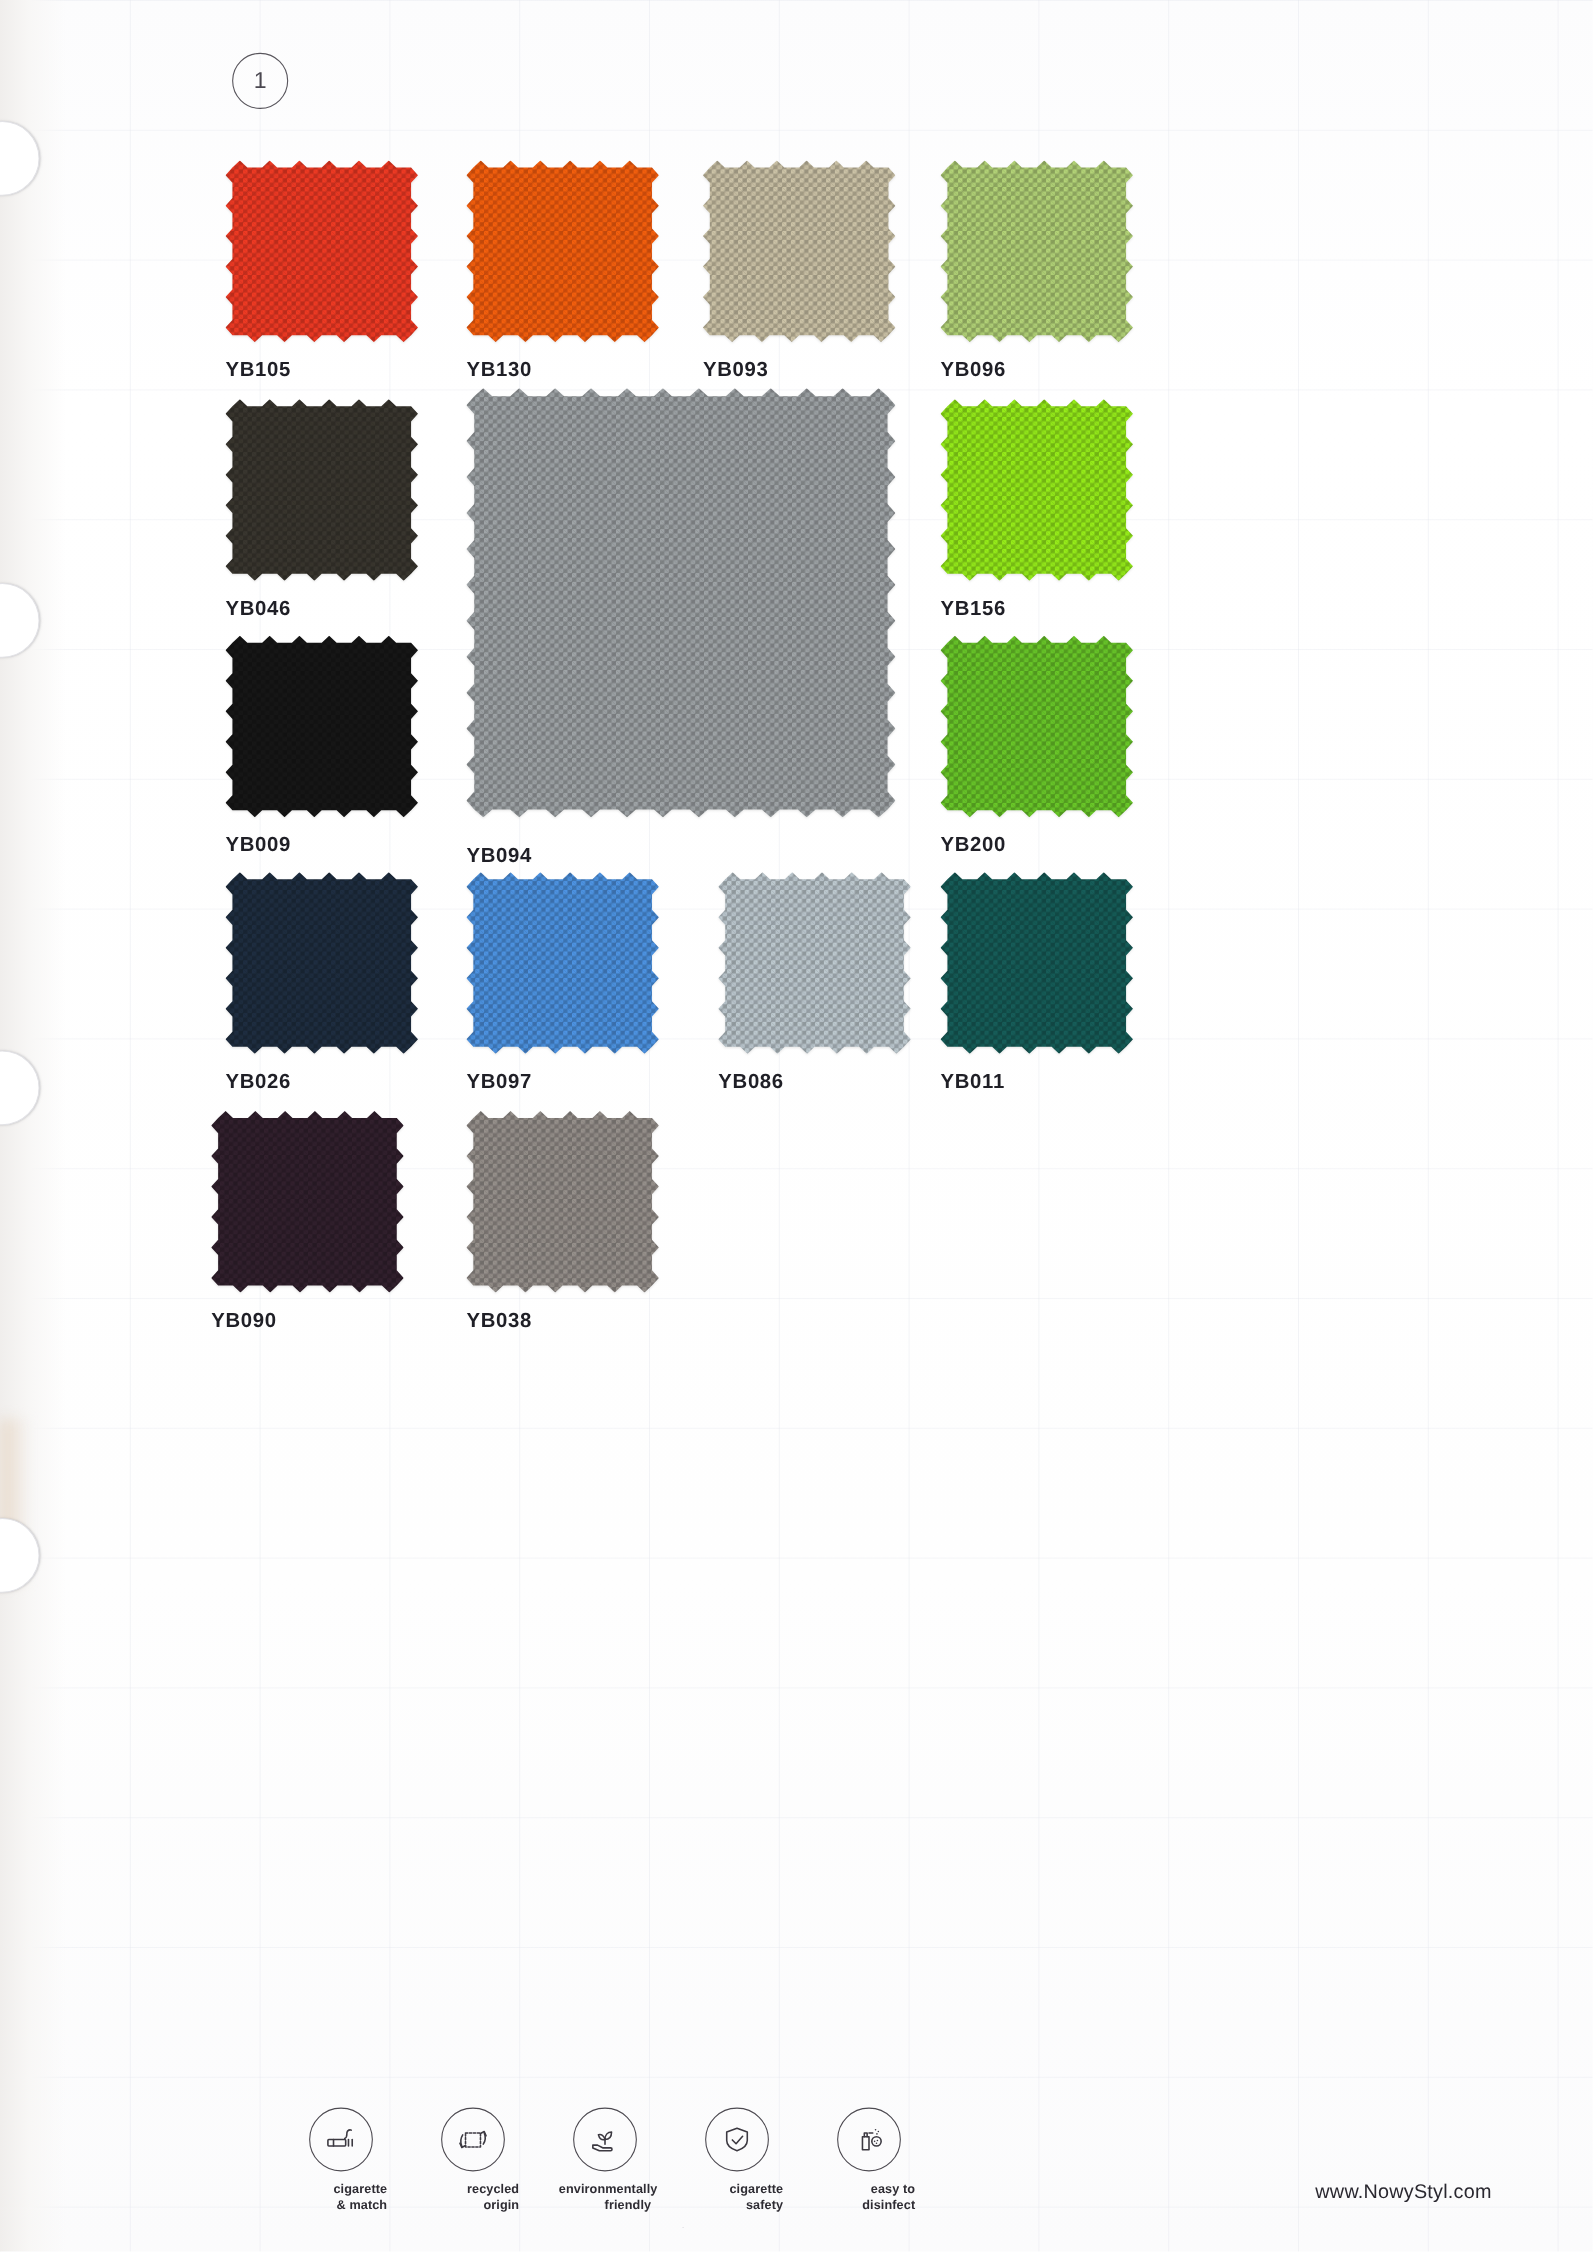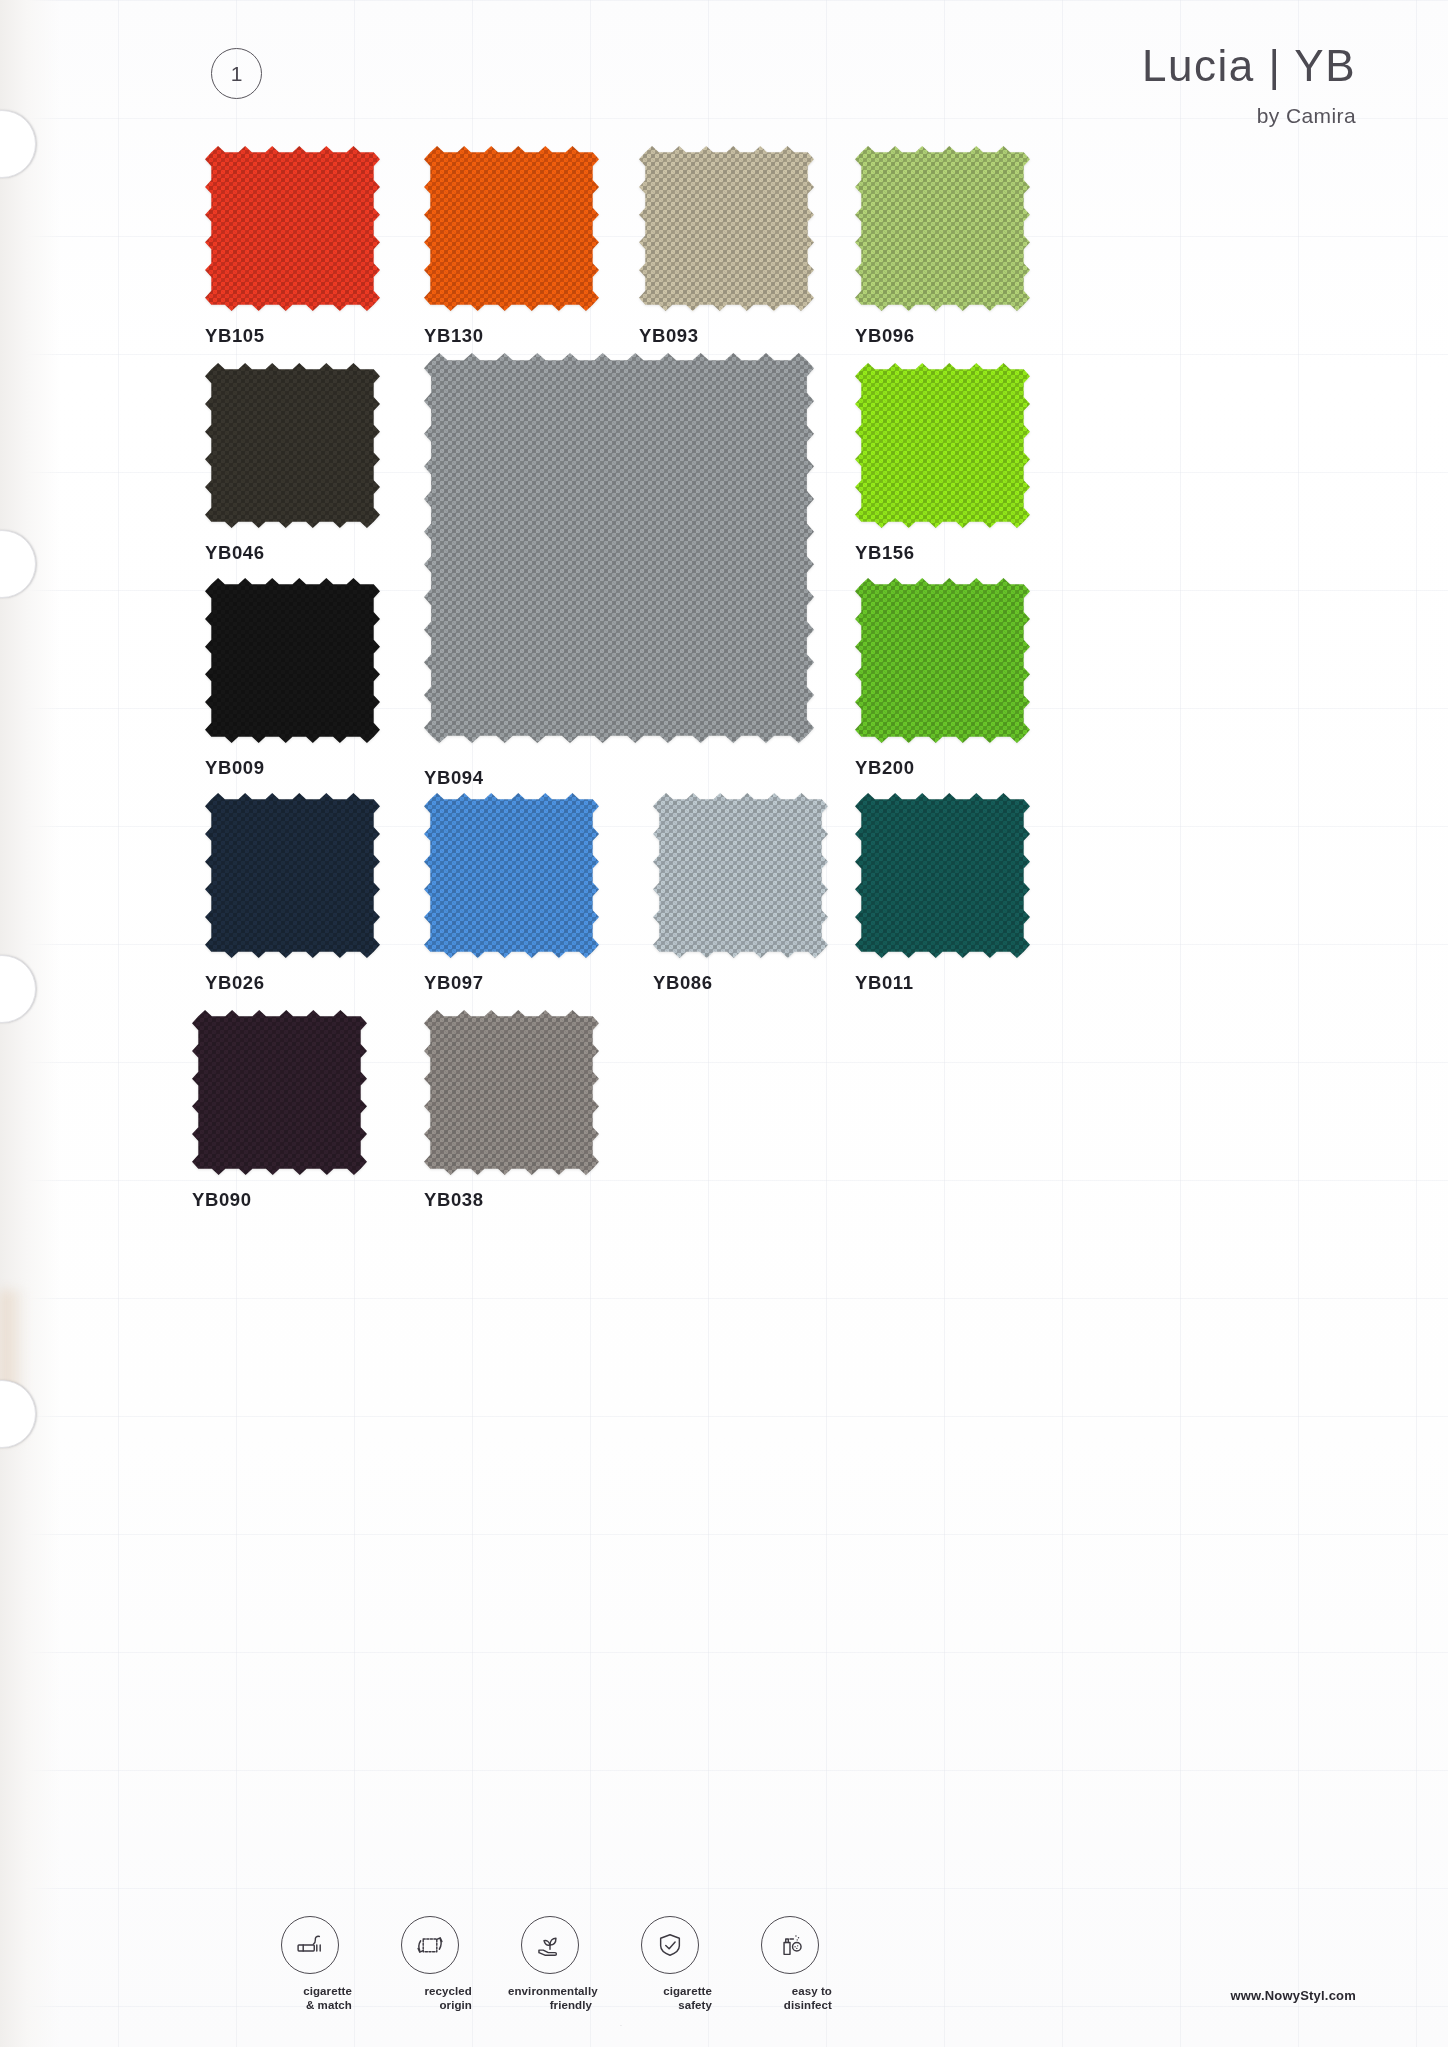--- a/index.html
+++ b/index.html
@@ -160,22 +160,22 @@
     font-size: 11.5px;
     line-height: 1.28;
     color: #2e2c33;
     font-weight: 600;
     letter-spacing: .1px;
   }
   .site-url {
     position: absolute;
     right: 92px;
     bottom: 44px;
-    font-size: 13px;
-    font-weight: 700;
+    font-size: 18px;
+    font-weight: 400;
     color: #2a2830;
     letter-spacing: .2px;
   }
   .wm {
     position: absolute;
     left: 620px;
     bottom: 20px;
     font-size: 7px;
     color: #c9c6cc;
     letter-spacing: .4px;
@@ -193,24 +193,20 @@
 
   <div class="punch" style="top:110px"></div>
   <div class="punch" style="top:530px"></div>
   <div class="punch" style="top:955px"></div>
   <div class="punch" style="top:1380px"></div>
 
   <div class="page-badge">
     <span>1</span>
   </div>
 
-  <div class="brand-block">
-    <div class="brand-title">Lucia | YB</div>
-    <div class="brand-sub">by Camira</div>
-  </div>
 
   <div class="grid" id="swatch-grid">
       <div class="swatch-cell" style="left: 205px; top: 6px;">
         <div class="swatch-wrap">
           <svg class="zig" width="175" height="165" viewBox="0 0 175 165" xmlns="http://www.w3.org/2000/svg">
             <defs>
               <pattern id="pat0" width="8" height="8" patternUnits="userSpaceOnUse">
                 <rect width="8" height="8" fill="#DC3420"></rect>
                 <rect x="0" y="0" width="4" height="4" fill="#ff3f27" opacity="0.55"></rect>
                 <rect x="4" y="4" width="4" height="4" fill="#ff3f27" opacity="0.40"></rect>

